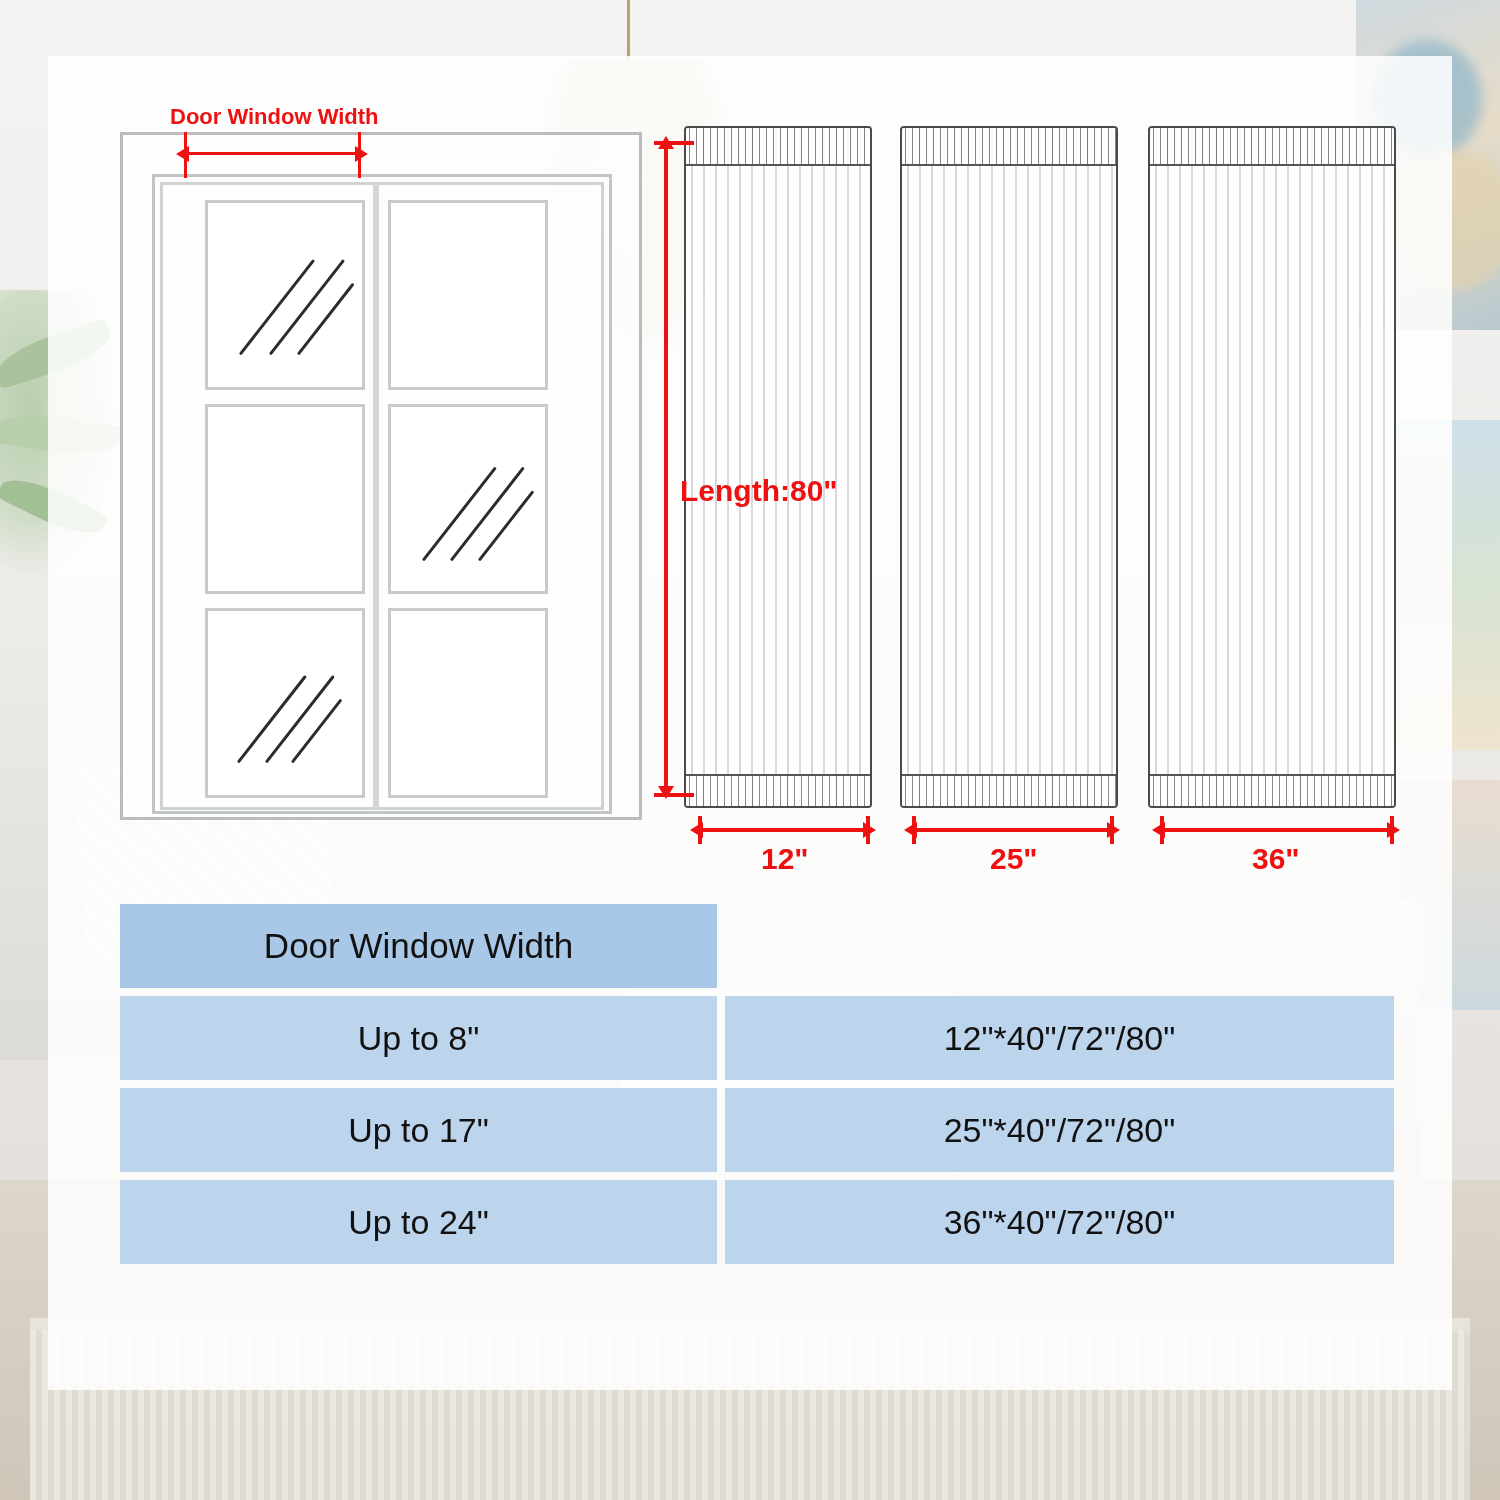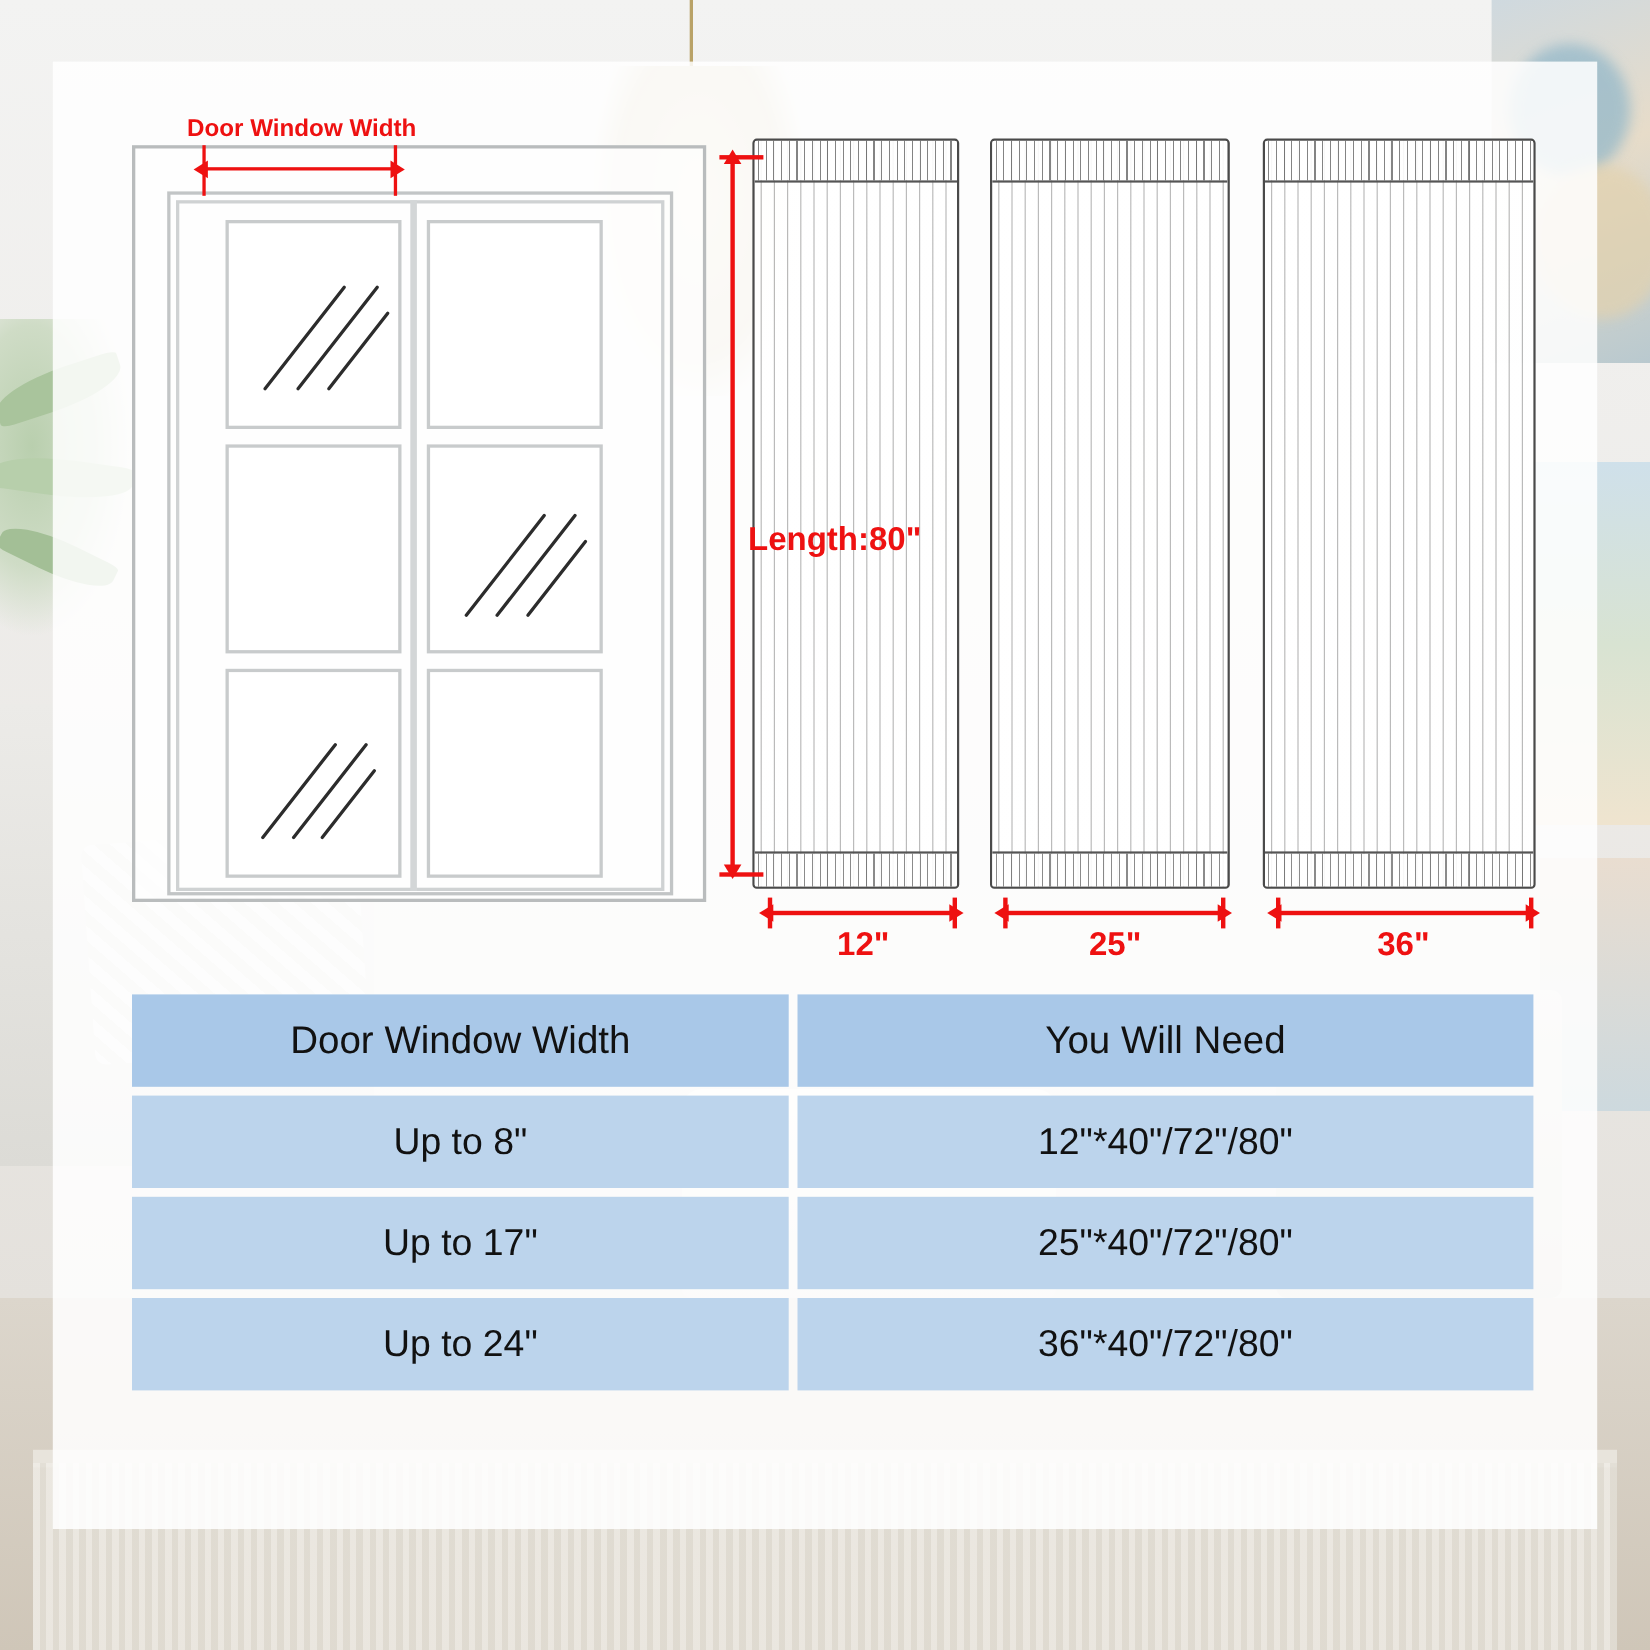--- a/index.html
+++ b/index.html
@@ -363,21 +363,20 @@
     <div class="red tick-h" style="left:1162px;top:828px;width:228px;height:4px;"></div>
     <div class="arrow-left" style="left:1152px;top:822px;"></div>
     <div class="arrow-right" style="left:1387px;top:822px;"></div>
     <div class="red-label" style="left:1252px;top:842px;font-size:30px;">36"</div>
   </div>
 
   <div class="table-wrap">
 
     <div class="tbl-row">
       <div class="tbl-cell head cell-left">Door Window Width</div>
-      <div class="tbl-cell head cell-right">You Will Need</div>
     </div>
 
     <div class="tbl-row">
       <div class="tbl-cell cell-left">Up to 8"</div>
       <div class="tbl-cell cell-right">12"*40"/72"/80"</div>
     </div>
 
     <div class="tbl-row">
       <div class="tbl-cell cell-left">Up to 17"</div>
       <div class="tbl-cell cell-right">25"*40"/72"/80"</div>

